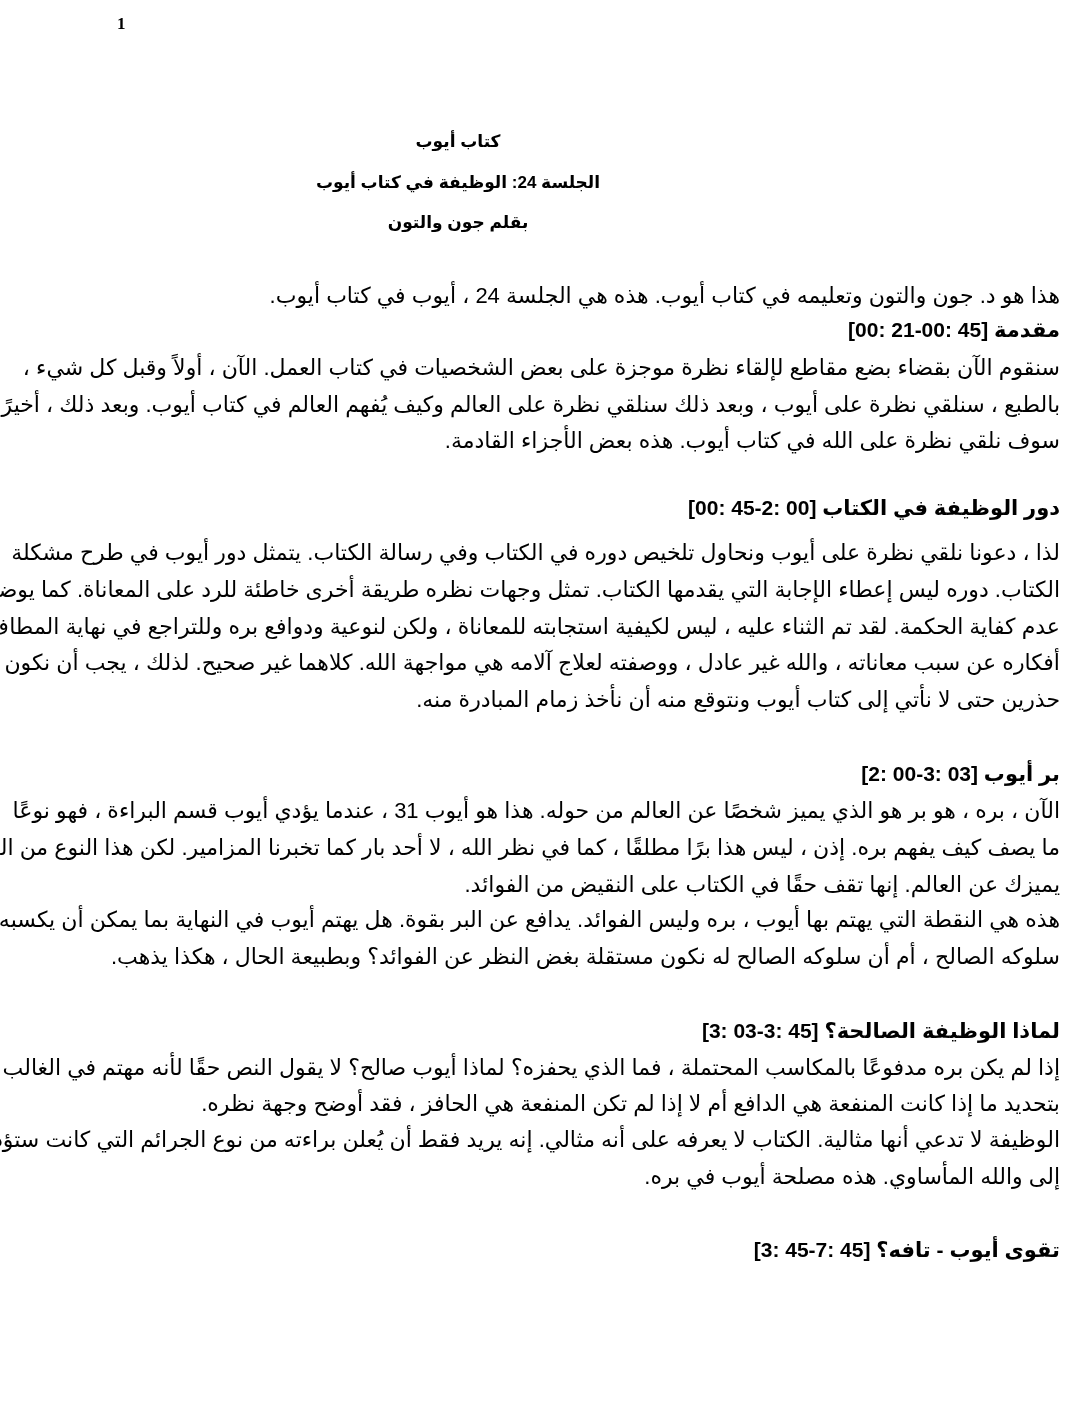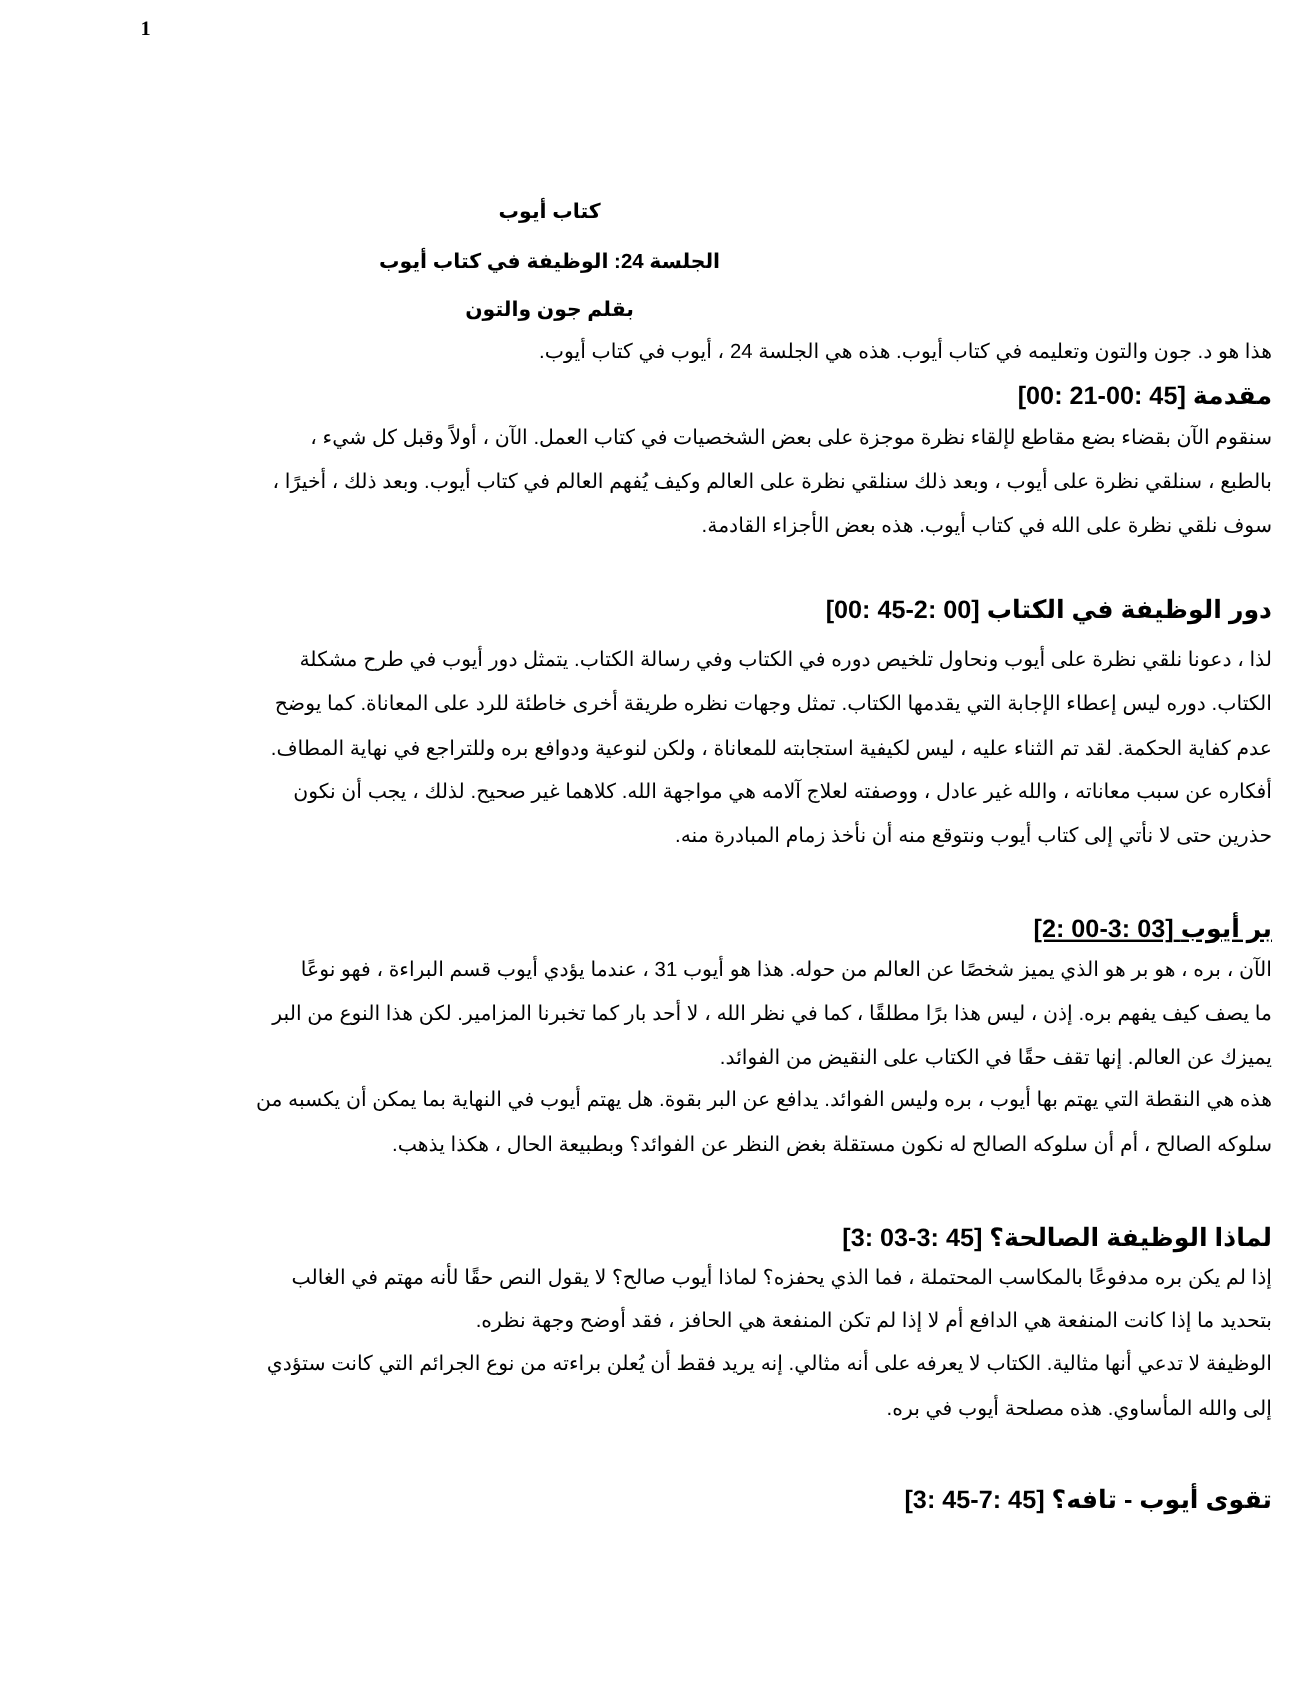--- a/index.html
+++ b/index.html
@@ -25,32 +25,32 @@
     }
     .title-block {
       position: absolute;
       left: 0;
       width: 1088px;
       text-align: center;
       direction: rtl;
       font-weight: bold;
       font-size: 17px;
     }
-    .title-line { position: absolute; left: 0; width: 916px; text-align: center; margin-top: 36px; }
+    .title-line { position: absolute; left: 0; width: 916px; text-align: center; }
     .content {
       position: absolute;
       left: 100px;
       width: 960px;
       direction: rtl;
     }
     .line {
       position: absolute;
       right: 0;
       white-space: nowrap;
-      font-size: 17px;
+      font-size: 22px;
       letter-spacing: 0.1px;
     }
     .heading {
       font-weight: bold;
       font-size: 21px;
     }
     .ts {
       direction: ltr;
       unicode-bidi: embed;
       font-weight: bold;
@@ -81,21 +81,21 @@
   <div class="line heading" style="top:496px;margin-left:48px;">
     <span>دور الوظيفة في الكتاب</span>
     <span class="ts">[00: 45-2: 00]</span>
   </div>
   <div class="line" style="top:540px;">لذا ، دعونا نلقي نظرة على أيوب ونحاول تلخيص دوره في الكتاب وفي رسالة الكتاب. يتمثل دور أيوب في طرح مشكلة</div>
   <div class="line" style="top:577px;margin-left:24px;">الكتاب. دوره ليس إعطاء الإجابة التي يقدمها الكتاب. تمثل وجهات نظره طريقة أخرى خاطئة للرد على المعاناة. كما يوضح</div>
   <div class="line" style="top:614px;">عدم كفاية الحكمة. لقد تم الثناء عليه ، ليس لكيفية استجابته للمعاناة ، ولكن لنوعية ودوافع بره وللتراجع في نهاية المطاف.</div>
   <div class="line" style="top:650px;">أفكاره عن سبب معاناته ، والله غير عادل ، ووصفته لعلاج آلامه هي مواجهة الله. كلاهما غير صحيح. لذلك ، يجب أن نكون</div>
   <div class="line" style="top:687px;">حذرين حتى لا نأتي إلى كتاب أيوب ونتوقع منه أن نأخذ زمام المبادرة منه.</div>
 
-  <div class="line heading" style="top:762px;text-decoration:underline;">
+  <div class="line heading" style="top:762px;">
     <span>بر أيوب</span>
     <span class="ts">[2: 00-3: 03]</span>
   </div>
   <div class="line" style="top:798px;text-align:right;">الآن ، بره ، هو بر هو الذي يميز شخصًا عن العالم من حوله. هذا هو أيوب 31 ، عندما يؤدي أيوب قسم البراءة ، فهو نوعًا</div>
   <div class="line" style="top:835px;">ما يصف كيف يفهم بره. إذن ، ليس هذا برًا مطلقًا ، كما في نظر الله ، لا أحد بار كما تخبرنا المزامير. لكن هذا النوع من البر</div>
   <div class="line" style="top:872px;">يميزك عن العالم. إنها تقف حقًا في الكتاب على النقيض من الفوائد.</div>
   <div class="line" style="top:907px;">هذه هي النقطة التي يهتم بها أيوب ، بره وليس الفوائد. يدافع عن البر بقوة. هل يهتم أيوب في النهاية بما يمكن أن يكسبه من</div>
   <div class="line" style="top:944px;">سلوكه الصالح ، أم أن سلوكه الصالح له نكون مستقلة بغض النظر عن الفوائد؟ وبطبيعة الحال ، هكذا يذهب.</div>
 
   <div class="line heading" style="top:1019px;">

